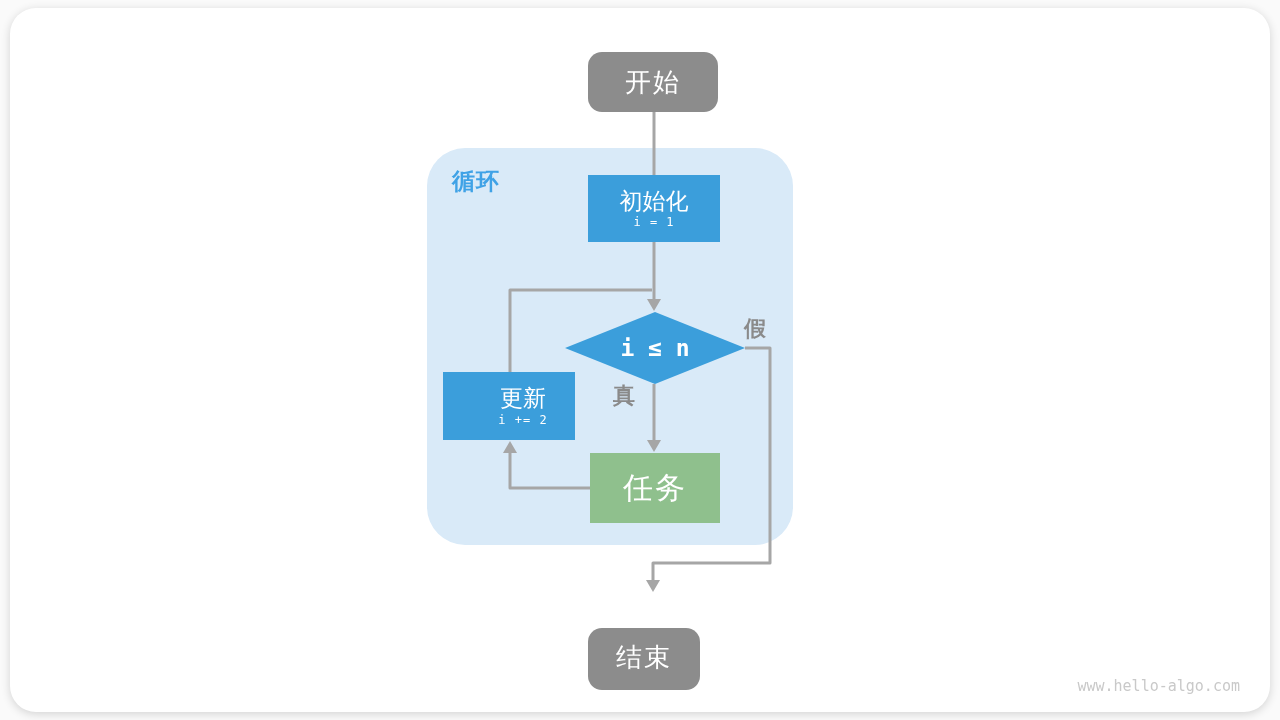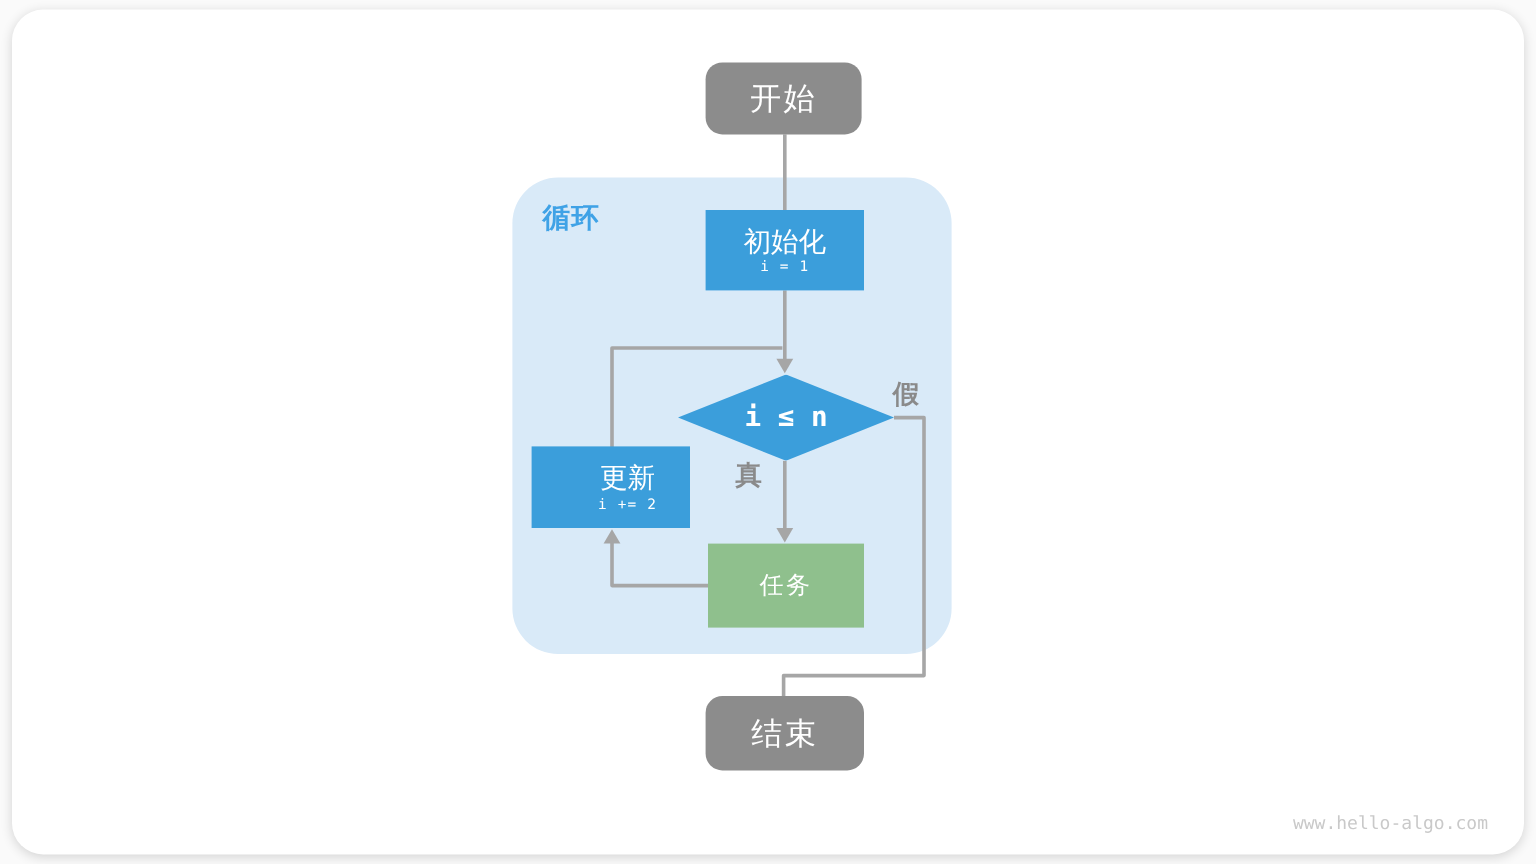--- a/index.html
+++ b/index.html
@@ -66,35 +66,35 @@
     border-radius: 14px;
     font-size: 26px;
     letter-spacing: 2px;
   }
   .node-process {
     background: var(--blue, #3b9edb);
     font-size: 23px;
   }
   .node-task {
     background: var(--green, #8fc08d);
-    font-size: 20px;
+    font-size: 30px;
     letter-spacing: 2px;
   }
   .node-decision {
     background: var(--blue, #3b9edb);
     clip-path: polygon(50% 0%, 100% 50%, 50% 100%, 0% 50%);
     font-family: "DejaVu Sans Mono", monospace;
     font-size: 23px;
   }
   #start-node { left: 588px; top: 52px;  width: 130px; height: 60px; }
   #init-node  { left: 588px; top: 175px; width: 132px; height: 67px; }
   #cond-node  { left: 565px; top: 312px; width: 180px; height: 72px; font-weight: bold; }
   #update-node{ left: 443px; top: 372px; width: 132px; height: 68px; padding-left: 28px; }
   #task-node  { left: 590px; top: 453px; width: 130px; height: 70px; }
-  #end-node   { left: 588px; top: 580px; width: 132px; height: 62px; }
+  #end-node   { left: 588px; top: 628px; width: 112px; height: 62px; font-family: Liberation Mono, monospace; }
   .code-line {
     font-family: "DejaVu Sans Mono", monospace;
     font-size: 12px;
     letter-spacing: 1px;
   }
   .branch-label {
     position: absolute;
     z-index: 3;
     font-size: 22px;
     font-weight: bold;

